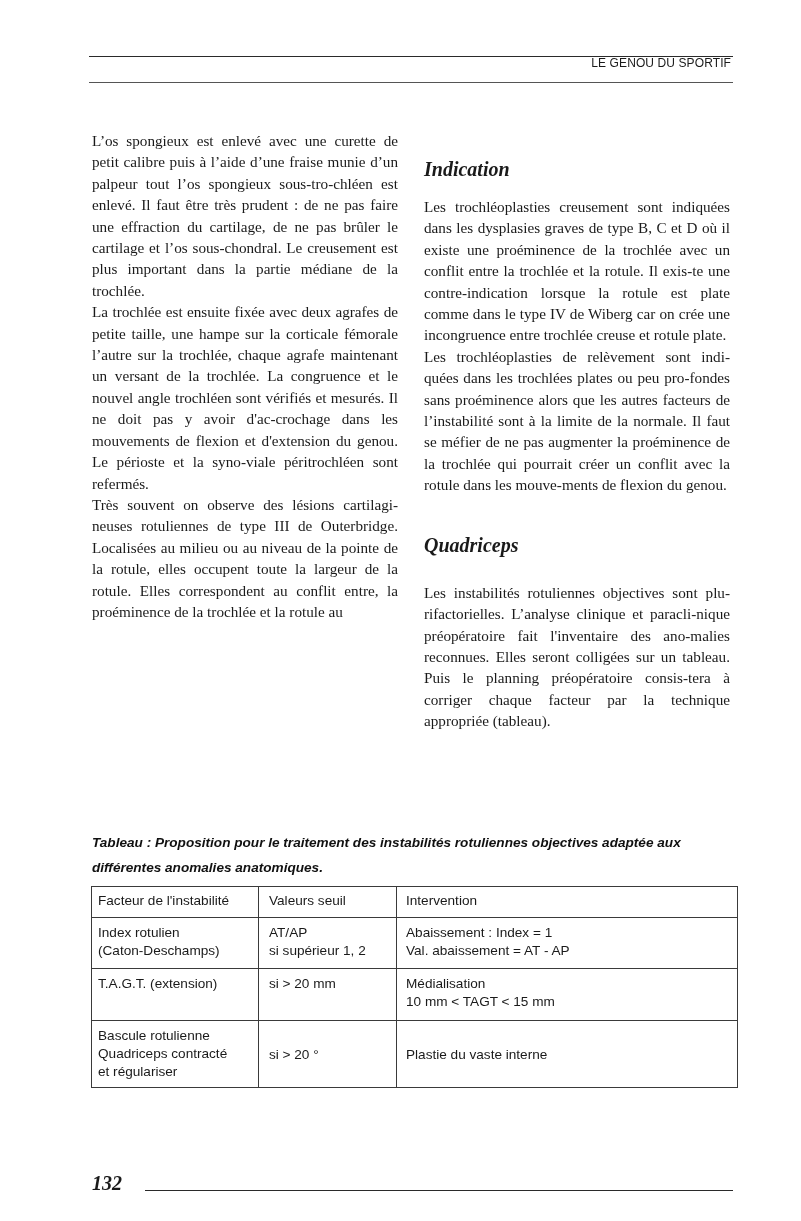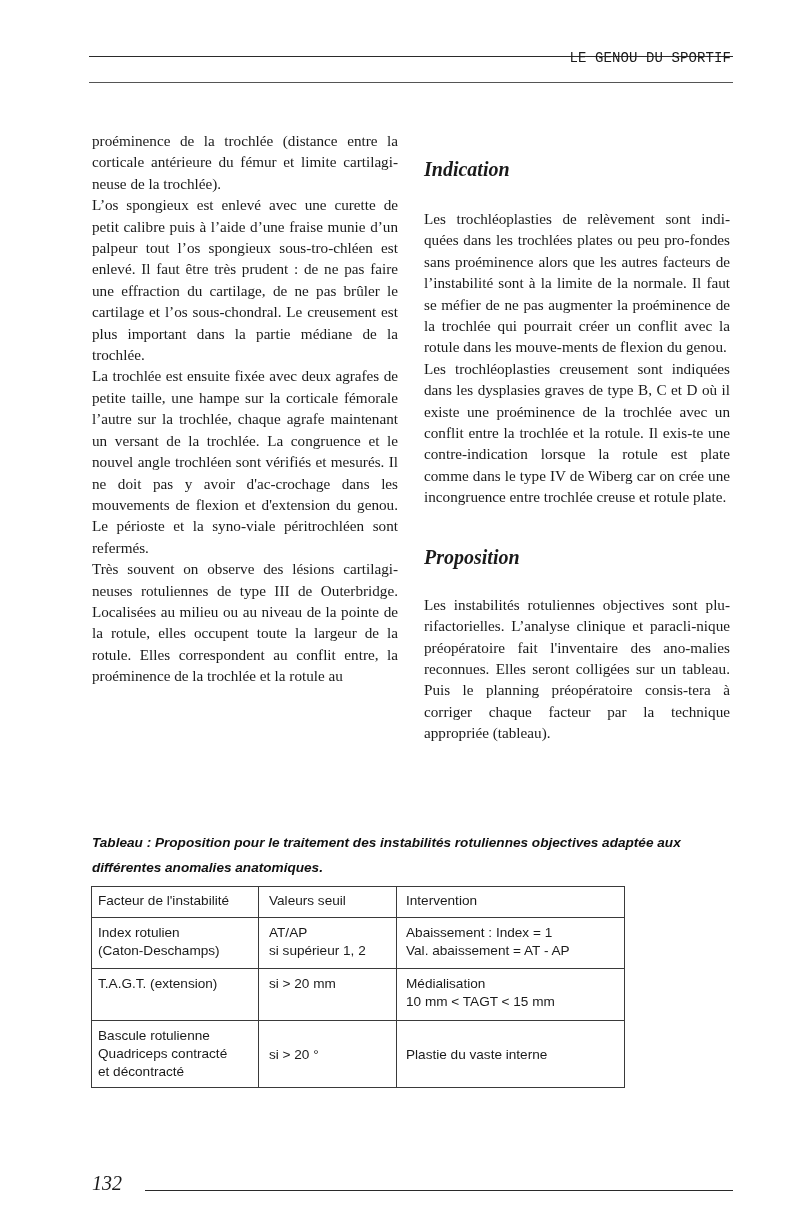--- a/index.html
+++ b/index.html
@@ -1,77 +1,76 @@
 <!DOCTYPE html>
 <html><head>
 <meta charset="utf-8">
 <style>
   html, body { margin: 0; padding: 0; background: #ffffff; }
   body { width: 801px; height: 1221px; position: relative; overflow: hidden; color: #1a1a1a; }
   .rule { position: absolute; height: 0; border-top: 1.6px solid #2a2a2a; }
   .running-head {
-    position: absolute; top: 50px; right: 70px;
-    font-family: Liberation Mono, monospace; font-size: 14px; letter-spacing: 0.1px; color: #1a1a1a;
+    position: absolute; top: 56px; right: 70px;
+    font-family: Liberation Sans, sans-serif; font-size: 12px; letter-spacing: 0.1px; color: #1a1a1a;
   }
   .col {
     position: absolute; top: 130px; width: 306px;
     font-family: "Liberation Serif", serif; font-size: 15.2px; line-height: 21.4px;
     text-align: justify; hyphens: manual;
   }
   .col p { margin: 0; }
   .col-left { left: 92px; }
   .col-right { left: 424px; }
   .section-title {
     font-family: "Liberation Serif", serif; font-style: italic; font-size: 20px;
     margin: 0; line-height: 26px;
   }
   .section-title.bold { font-weight: bold; }
   .caption {
     position: absolute; left: 92px; top: 830px; width: 642px;
     font-family: "Liberation Sans", sans-serif; font-style: italic; font-weight: bold;
     font-size: 13.6px; line-height: 25px; color: #111;
   }
   table.data {
-    position: absolute; left: 91px; top: 886px; width: 534px;
+    position: absolute; left: 91px; top: 886px; width: 647px;
     border-collapse: collapse; font-family: "Liberation Sans", sans-serif; font-size: 13.6px;
     line-height: 18px; color: #1a1a1a;
   }
   table.data td, table.data th {
     border: 1px solid #3a3a3a; vertical-align: top; text-align: left; font-weight: normal;
     padding: 6px 6px 4px 6px;
   }
   table.data th { padding-top: 5px; }
   .c1 { width: 154px; }
   .c2 { width: 121px; padding-left: 10px !important; }
   .c3 { padding-left: 9px !important; border-radius: 8px; }
   .line { display: block; }
   .page-number {
     position: absolute; left: 92px; top: 1172px;
-    font-family: "Liberation Serif", serif; font-style: italic; font-weight: normal; font-size: 20px;
+    font-family: "Liberation Serif", serif; font-style: italic; font-weight: bold; font-size: 20px;
   }
 </style>
 </head>
 <body>
 
 <div class="rule" style="left:89px; top:56px; width:644px;"></div>
 <div class="running-head">LE GENOU DU SPORTIF</div>
 <div class="rule" style="left:89px; top:82px; width:644px; border-top-width:1.2px; border-color:#555;"></div>
 
 <div class="col col-left">
-  <p>proéminence de la trochlée (distance entre la corticale antérieure du fémur et limite cartilagi-neuse de la trochlée).</p>
   <p>L’os spongieux est enlevé avec une curette de petit calibre puis à l’aide d’une fraise munie d’un palpeur tout l’os spongieux sous-tro-chléen est enlevé. Il faut être très prudent : de ne pas faire une effraction du cartilage, de ne pas brûler le cartilage et l’os sous-chondral. Le creusement est plus important dans la partie médiane de la trochlée.</p>
   <p>La trochlée est ensuite fixée avec deux agrafes de petite taille, une hampe sur la corticale fémorale l’autre sur la trochlée, chaque agrafe maintenant un versant de la trochlée. La congruence et le nouvel angle trochléen sont vérifiés et mesurés. Il ne doit pas y avoir d'ac-crochage dans les mouvements de flexion et d'extension du genou. Le périoste et la syno-viale péritrochléen sont refermés.</p>
   <p>Très souvent on observe des lésions cartilagi-neuses rotuliennes de type III de Outerbridge. Localisées au milieu ou au niveau de la pointe de la rotule, elles occupent toute la largeur de la rotule. Elles correspondent au conflit entre, la proéminence de la trochlée et la rotule au</p>
 </div>
 
 <div class="col col-right">
-  <h2 class="section-title" style="margin-top:26px; margin-bottom:26px;">Indication</h2>
+  <h2 class="section-title" style="margin-top:26px; margin-bottom:14px;">Indication</h2>
+  <p>Les trochléoplasties creusement sont indiquées dans les dysplasies graves de type B, C et D où il existe une proéminence de la trochlée avec un conflit entre la trochlée et la rotule. Il exis-te une contre-indication lorsque la rotule est plate comme dans le type IV de Wiberg car on crée une incongruence entre trochlée creuse et rotule plate.</p>
   <p>Les trochléoplasties de relèvement sont indi-quées dans les trochlées plates ou peu pro-fondes sans proéminence alors que les autres facteurs de l’instabilité sont à la limite de la normale. Il faut se méfier de ne pas augmenter la proéminence de la trochlée qui pourrait créer un conflit avec la rotule dans les mouve-ments de flexion du genou.</p>
-  <p>Les trochléoplasties creusement sont indiquées dans les dysplasies graves de type B, C et D où il existe une proéminence de la trochlée avec un conflit entre la trochlée et la rotule. Il exis-te une contre-indication lorsque la rotule est plate comme dans le type IV de Wiberg car on crée une incongruence entre trochlée creuse et rotule plate.</p>
-  <h2 class="section-title bold" style="margin-top:36px; margin-bottom:24px;">Proposition</h2>
+  <h2 class="section-title bold" style="margin-top:36px; margin-bottom:24px;">Quadriceps</h2>
   <p>Les instabilités rotuliennes objectives sont plu-rifactorielles. L’analyse clinique et paracli-nique préopératoire fait l'inventaire des ano-malies reconnues. Elles seront colligées sur un tableau. Puis le planning préopératoire consis-tera à corriger chaque facteur par la technique appropriée (tableau).</p>
 </div>
 
 <div class="caption">Tableau : Proposition pour le traitement des instabilités rotuliennes objectives adaptée aux différentes anomalies anatomiques.</div>
 
 <table class="data">
   <tbody>
       <tr style="height:31px;">
     <th class="c1">Facteur de l'instabilité</th>
     <th class="c2">Valeurs seuil</th>
@@ -100,21 +99,21 @@
     </td>
     <td class="c3">
       <span class="line">Médialisation</span>
       <span class="line">10 mm &lt; TAGT &lt; 15 mm</span>
     </td>
   </tr>
   <tr style="height:67px;margin-top:16px;">
     <td class="c1">
       <span class="line">Bascule rotulienne</span>
       <span class="line">Quadriceps contracté</span>
-      <span class="line">et décontracté</span>
+      <span class="line">et régulariser</span>
     </td>
     <td class="c2" style="vertical-align:middle;">
       <span class="line">si &gt; 20 °</span>
     </td>
     <td class="c3" style="vertical-align:middle;">
       <span class="line">Plastie du vaste interne</span>
     </td>
   </tr>
 </tbody>
   </table>

